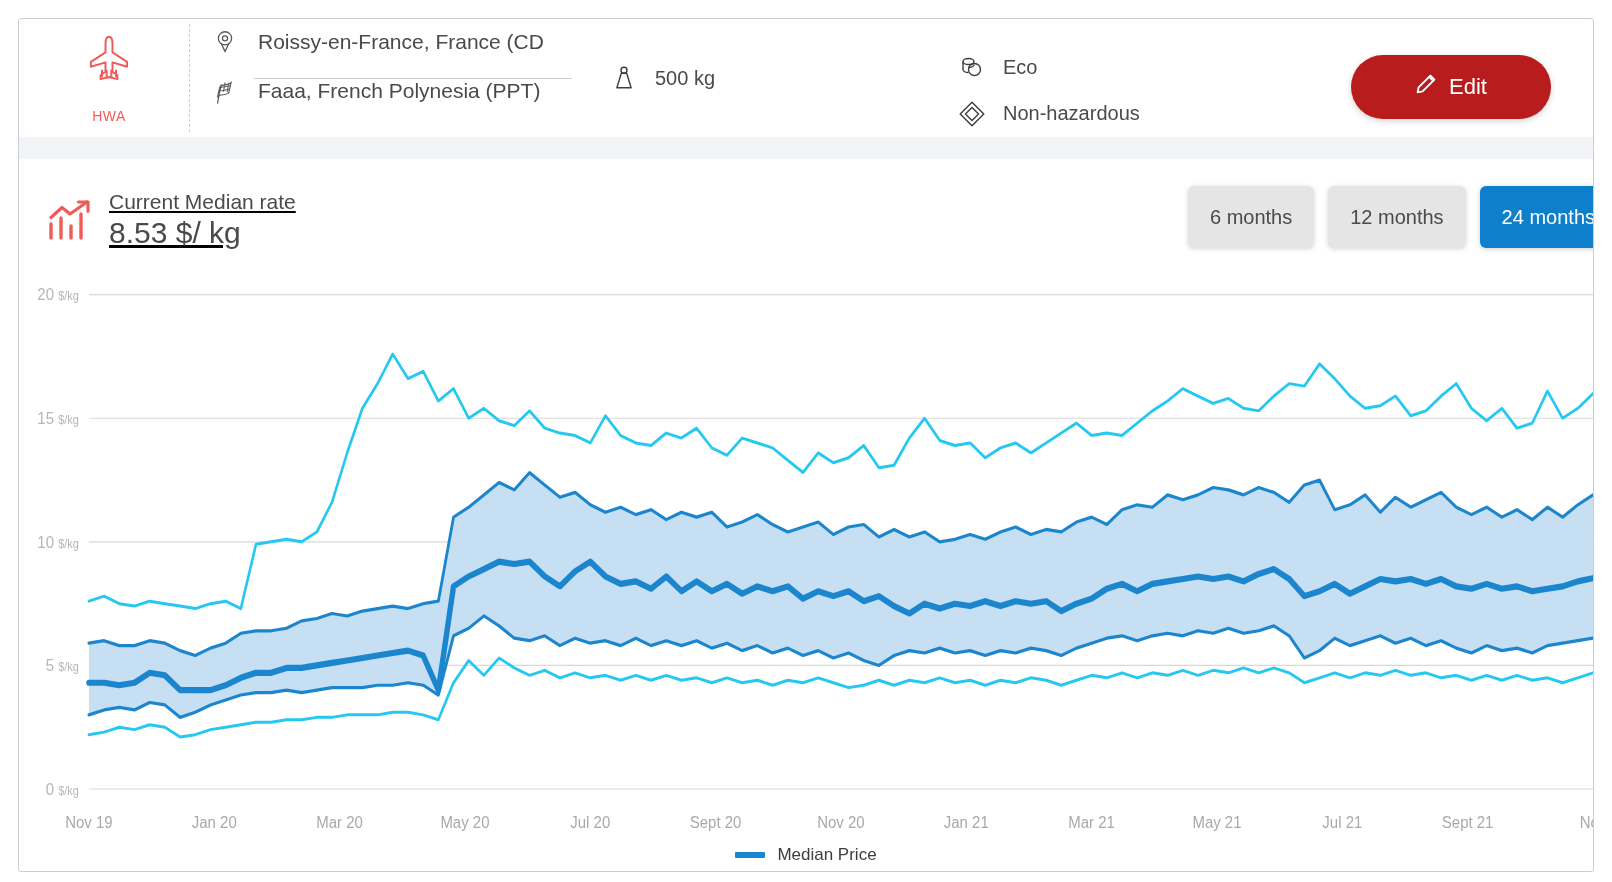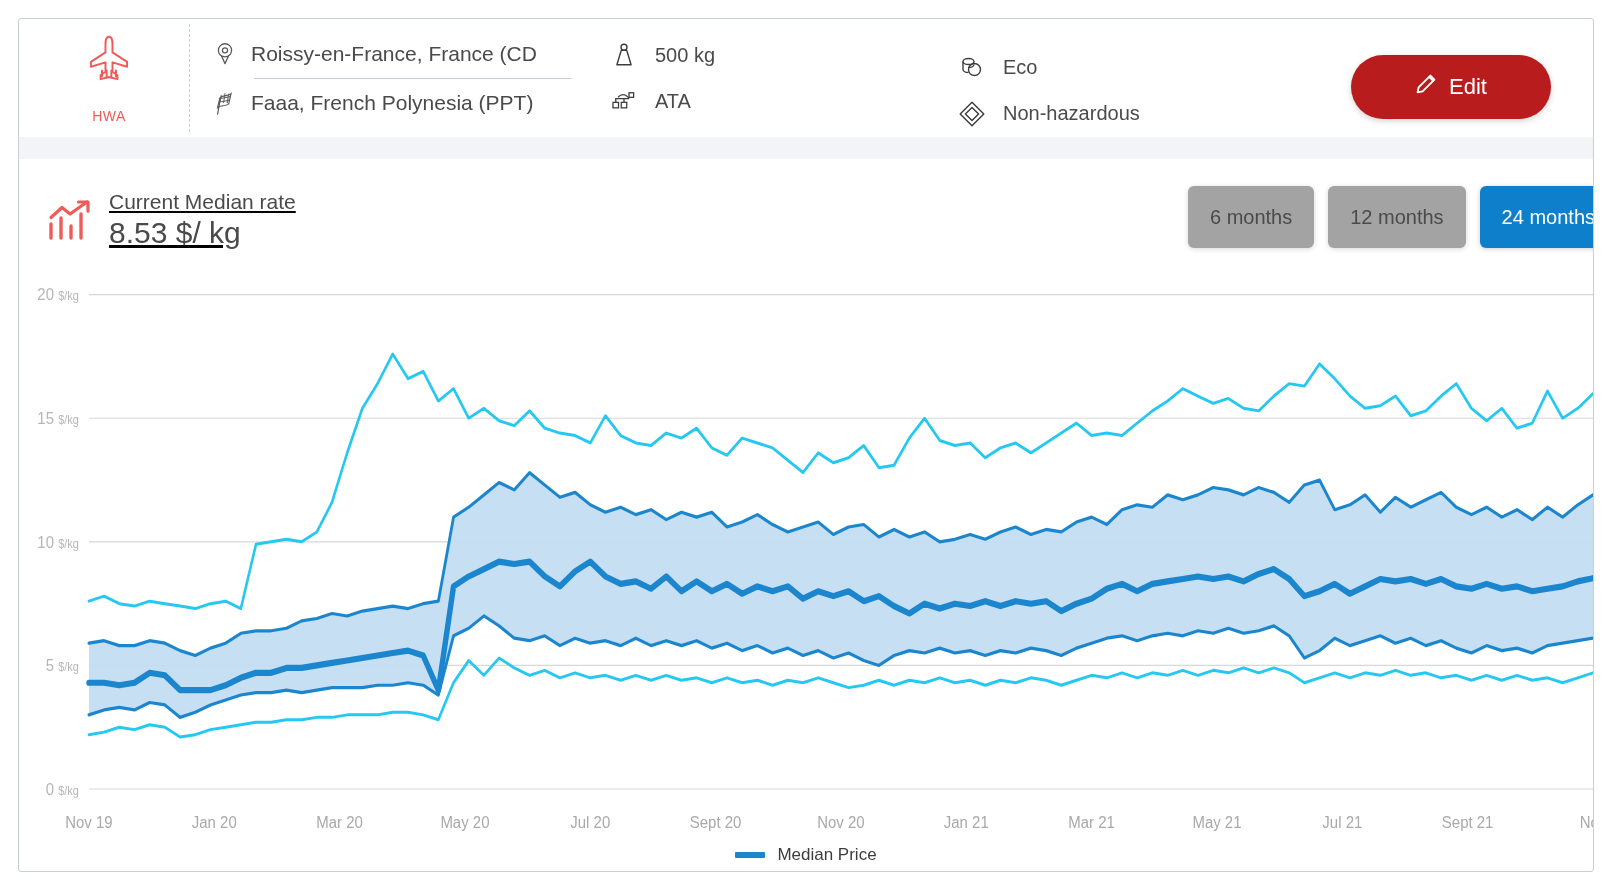--- a/index.html
+++ b/index.html
@@ -55,23 +55,23 @@
     margin-right: 22px;
   }
   .route {
     width: 360px;
     display: flex;
     flex-direction: column;
     justify-content: center;
   }
   .route-row {
     display: flex;
-    align-items: center;
+    align-items: flex-start;
     height: 48px;
-    gap: 13px;
+    gap: 20px;
   }
   .route-row .r-icon { width: 26px; display:flex; justify-content:center; flex:0 0 26px;}
   .route-text {
     font-size: 21px;
     color: #4a4a4a;
     white-space: nowrap;
     overflow: hidden;
   }
   .route-sep {
     height: 1px;
@@ -127,21 +127,21 @@
     right: -24px; top: 27px;
     display: flex;
     gap: 14px;
   }
   .period-btn {
     height: 62px;
     min-width: 120px;
     padding: 0 22px;
     border: none;
     border-radius: 6px;
-    background: #a3a3a3;
+    background: #e5e5e5;
     color: #4a4a4a;
     font-size: 20px;
     font-family: "Liberation Sans", sans-serif;
     cursor: pointer;
     box-shadow: 0 1px 5px rgba(0,0,0,.16);
   }
   .period-btn.active {
     background: #0e80cb;
     color: #ffffff;
     box-shadow: 0 1px 5px rgba(0,0,0,.20);
@@ -212,32 +212,20 @@
 
       <div class="meta">
         <div class="meta-row">
           <span class="m-icon">
             <svg width="24" height="26" viewBox="0 0 24 26" fill="none" stroke="#3d3d3d" stroke-width="1.4" stroke-linejoin="round">
               <circle cx="12" cy="5.3" r="3"></circle>
               <path d="M9.3 8.2h5.4l4.4 14.6H4.9z"></path>
             </svg>
           </span>
           <span class="meta-text">500 kg</span>
-        </div>
-        <div class="meta-row">
-          <span class="m-icon">
-            <svg width="26" height="22" viewBox="0 0 28 24" fill="none" stroke="#3d3d3d" stroke-width="1.4">
-              <rect x="2" y="13.5" width="6" height="6"></rect>
-              <rect x="11" y="13.5" width="6" height="6"></rect>
-              <rect x="19.5" y="3" width="5" height="5"></rect>
-              <path d="M5 13.5V9.5h14V8M14 13.5V10.5" stroke-linecap="round"></path>
-              <path d="M8 7.5c2.5-3.3 7.5-3.3 10 0" stroke-linecap="round"></path>
-            </svg>
-          </span>
-          <span class="meta-text">ATA</span>
         </div>
       </div>
 
       <div class="meta meta2">
         <div class="meta-row">
           <span class="m-icon">
             <svg width="26" height="26" viewBox="0 0 26 26" fill="none" stroke="#3d3d3d" stroke-width="1.4">
               <ellipse cx="9.5" cy="6.5" rx="5.5" ry="3"></ellipse>
               <path d="M4 6.5v8c0 1.7 2.5 3 5.5 3"></path>
               <path d="M15 9.5c0 1.7-2.5 3-5.5 3"></path>

